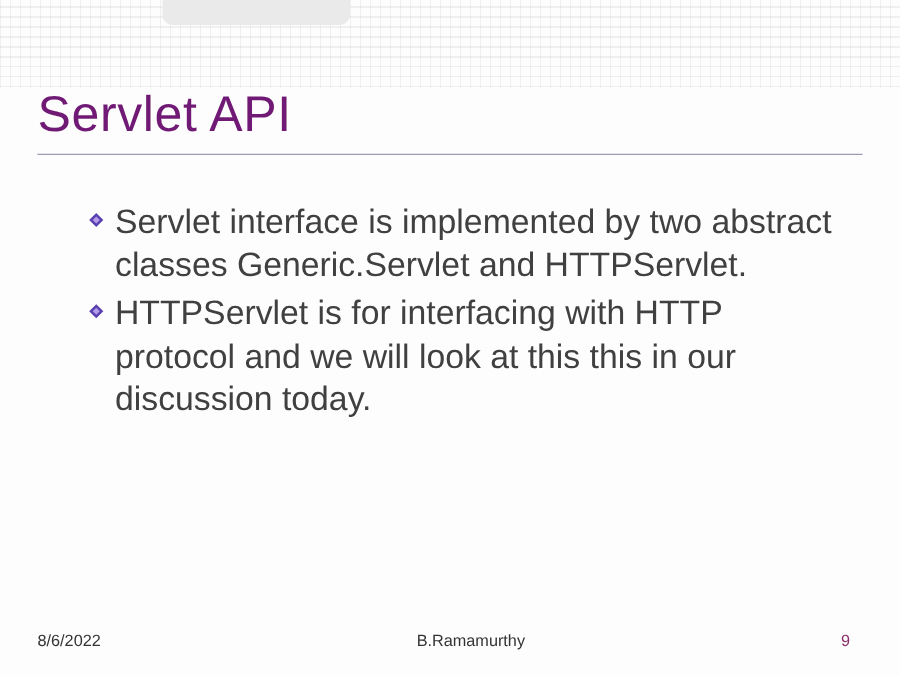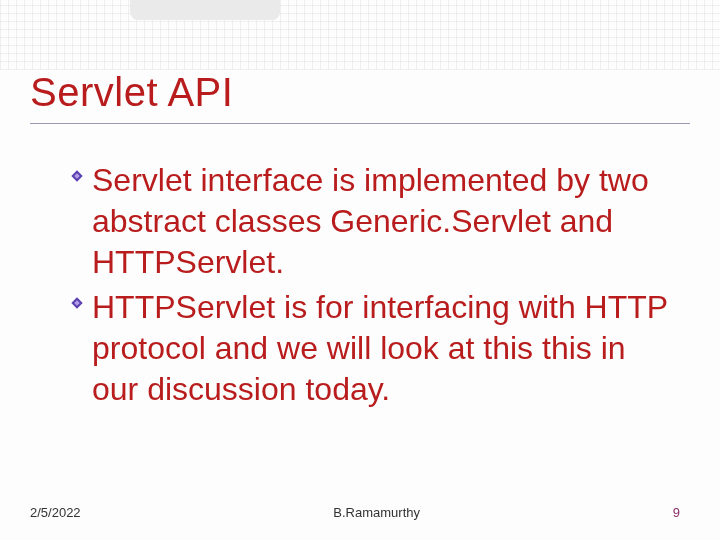--- a/index.html
+++ b/index.html
@@ -33,44 +33,44 @@
   .title-wrap {
     position: absolute;
     top: 70px;
     left: 30px;
     right: 30px;
     border-bottom: 1px solid #9a9ab0;
     padding-bottom: 8px;
   }
   .title {
     font-size: 40px;
-    color: #b91c1c;
+    color: #701a75;
     font-weight: 400;
     letter-spacing: 0.5px;
   }
   .content {
     position: absolute;
     top: 160px;
     left: 70px;
     right: 50px;
   }
   .bullet-item {
     display: flex;
     align-items: flex-start;
     margin-bottom: 4px;
   }
   .bullet-icon {
     flex: 0 0 auto;
     margin-right: 8px;
     margin-top: 9px;
   }
   .bullet-text {
-    font-size: 32px;
+    font-size: 27px;
     line-height: 1.28;
-    color: #b91c1c;
+    color: #404040;
   }
   .footer {
     position: absolute;
     bottom: 20px;
     left: 30px;
     right: 40px;
     display: flex;
     justify-content: space-between;
     align-items: center;
     font-size: 13px;
@@ -109,16 +109,16 @@
         <rect x="3" y="3" width="8" height="8" transform="rotate(45 7 7)" fill="#5a3fb0"></rect>
         <rect x="5" y="5" width="4" height="4" transform="rotate(45 7 7)" fill="#b49de8"></rect>
       </svg>
     </span>
     <span class="bullet-text">HTTPServlet is for interfacing with HTTP protocol and we will look at this this in our discussion today.</span>
   </div>
 
 </div>
 
 <div class="footer">
-  <span>2/5/2022</span>
+  <span>8/6/2022</span>
   <span>B.Ramamurthy</span>
   <span class="page">9</span>
 </div>
 
 </body></html>

